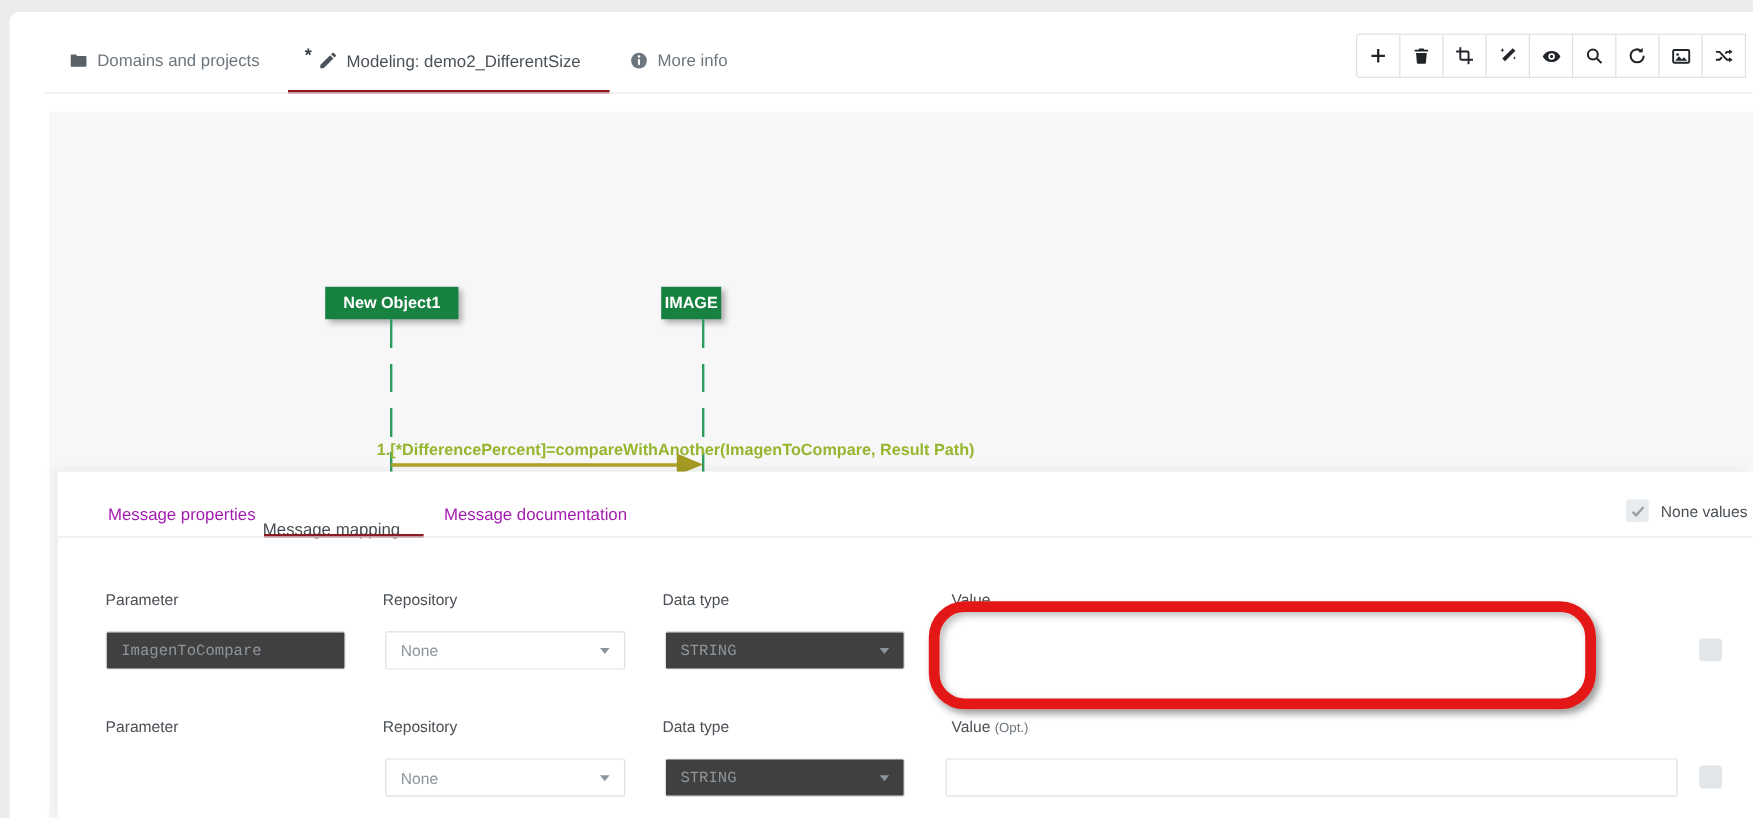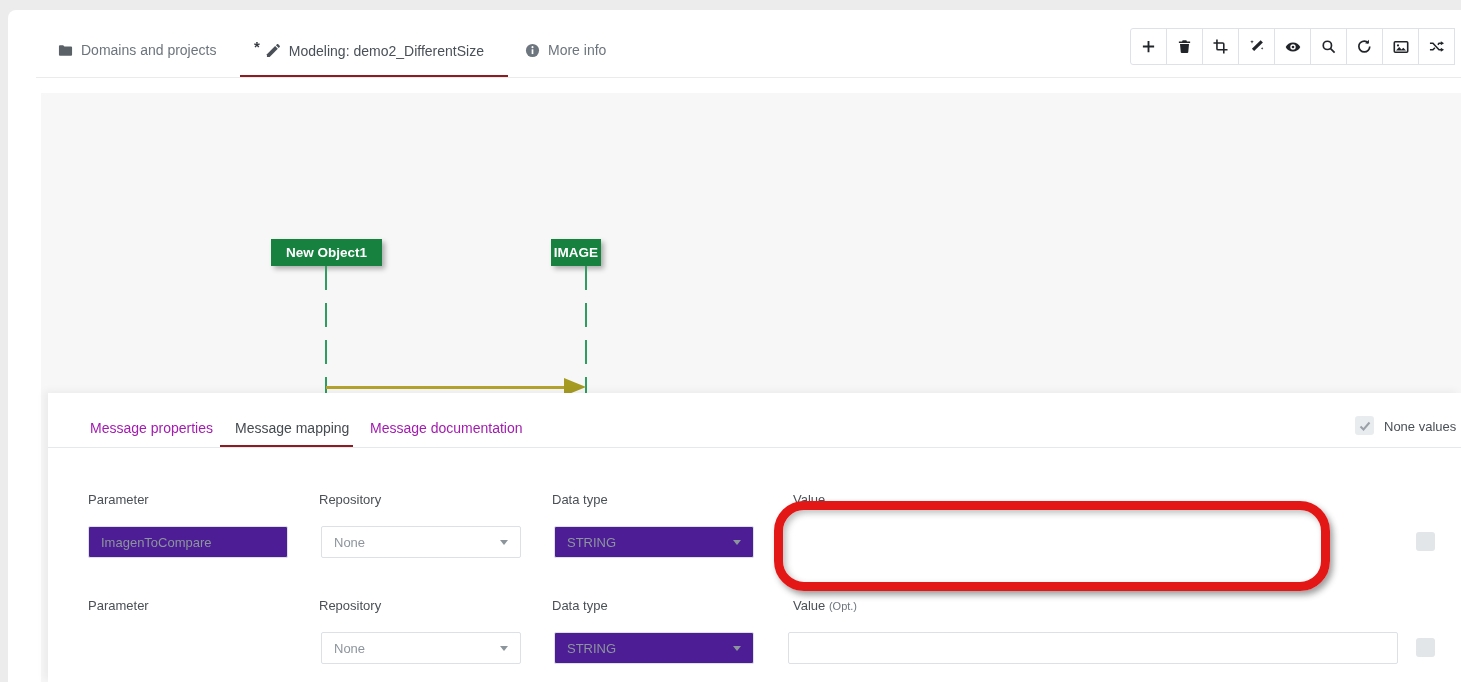--- a/index.html
+++ b/index.html
@@ -48,21 +48,21 @@
   .ptab-underline { position:absolute; left:212px; top:435px; width:133px; height:3px; background:#8e1b21; }
 
   #mask-box { position:absolute; left:1347px; top:406px; width:19px; height:19px; background:#e9ecef;
     border-radius:3px; display:flex; align-items:center; justify-content:center; cursor:pointer; }
   #mask-label { position:absolute; left:1376px; top:409px; font-size:13px; color:#495057; }
 
   .flabel { position:absolute; font-size:13px; color:#4a5056; white-space:nowrap; }
   .flabel .opt { font-size:11px; color:#6c757d; }
   .field { position:absolute; height:32px; border:1px solid #dce1e6; border-radius:2px;
     font-size:13px; color:#8d959c; display:flex; align-items:center; padding:0 12px; background:#fff; }
-  .field.gray { background:#4c1d95; }
+  .field.gray { background:#404040;font-family:Liberation Mono, monospace; }
   .field.sel { justify-content:space-between; cursor:pointer; }
   .caret-down { width:0; height:0; border-left:4px solid transparent; border-right:4px solid transparent;
     border-top:5px solid #8d959c; }
   .field.value-active { border:1px solid #35a873; color:#6e757c; }
   .cursor-bar { display:inline-block; width:1px; height:16px; background:#444; vertical-align:-3px; }
   .sq-btn { position:absolute; width:19px; height:19px; background:#e2e6e9; border-radius:3px;
     border:none; cursor:pointer; }
 
   #red-annotation { position:absolute; left:766px; top:491px; width:556px; height:90px;
     border:9px solid #e41717; border-radius:30px; pointer-events:none;
@@ -168,27 +168,28 @@
     <div class="actor-box" style="left:230px; width:111px;">
       <span>New Object1</span>
     </div>
     <div class="actor-box" style="left:510px; width:50px;">
       <span>IMAGE</span>
     </div>
     <div class="lifeline" style="left:284px;"></div>
     <div class="lifeline" style="left:544px;"></div>
   </div>
 
+  <div id="msg-label">1.[*DifferencePercent]=compareWithAnother(ImagenToCompare, Result Path)</div>
   <div id="msg-line"></div>
   <div id="msg-head"></div>
 
   <div id="panel"></div>
 
   <div class="ptab" style="left:82px;">Message properties</div>
-  <div class="ptab active" style="left:227px;">Message mapping</div>
+  <div class="ptab active" style="left:211px;margin-top:13px;">Message mapping</div>
   <div class="ptab" style="left:362px;">Message documentation</div>
   <div class="ptab-underline"></div>
   <div class="ptab-divider"></div>
 
   <div id="mask-box">
     <svg width="12" height="12" viewBox="0 0 12 12" fill="none" stroke="#9aa1a8" stroke-width="2">
         <path d="M1.5 6.5l3 3 6-7"></path>
       </svg>
   </div>
   <div id="mask-label">None values</div>

